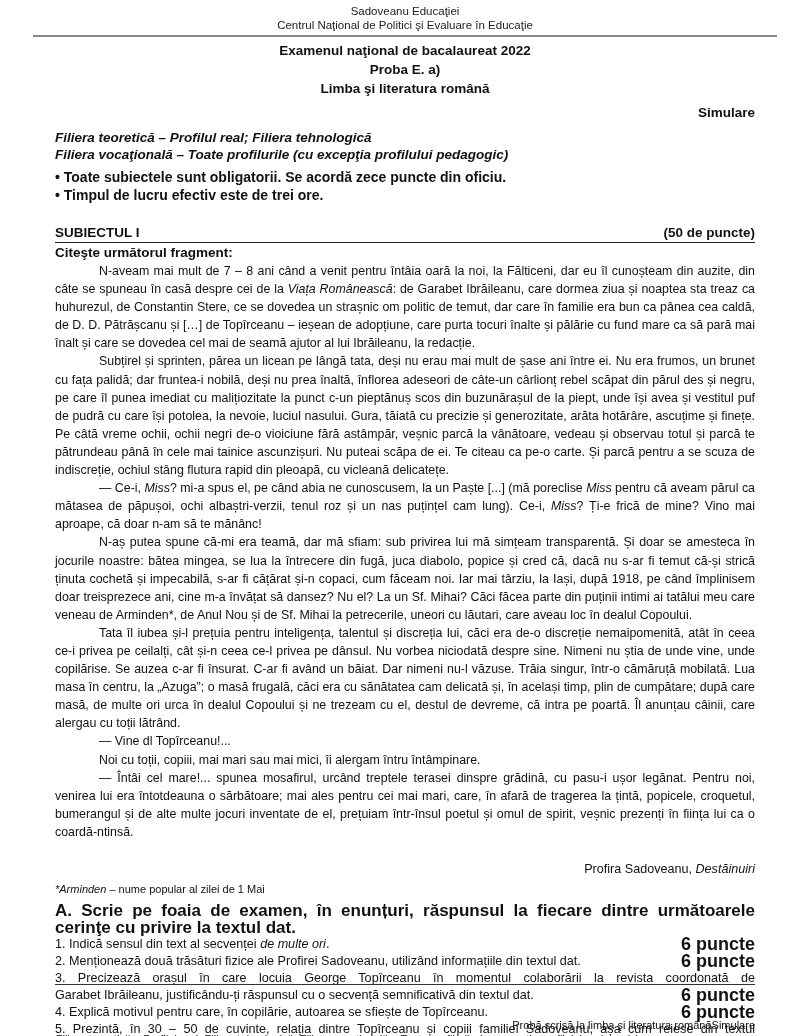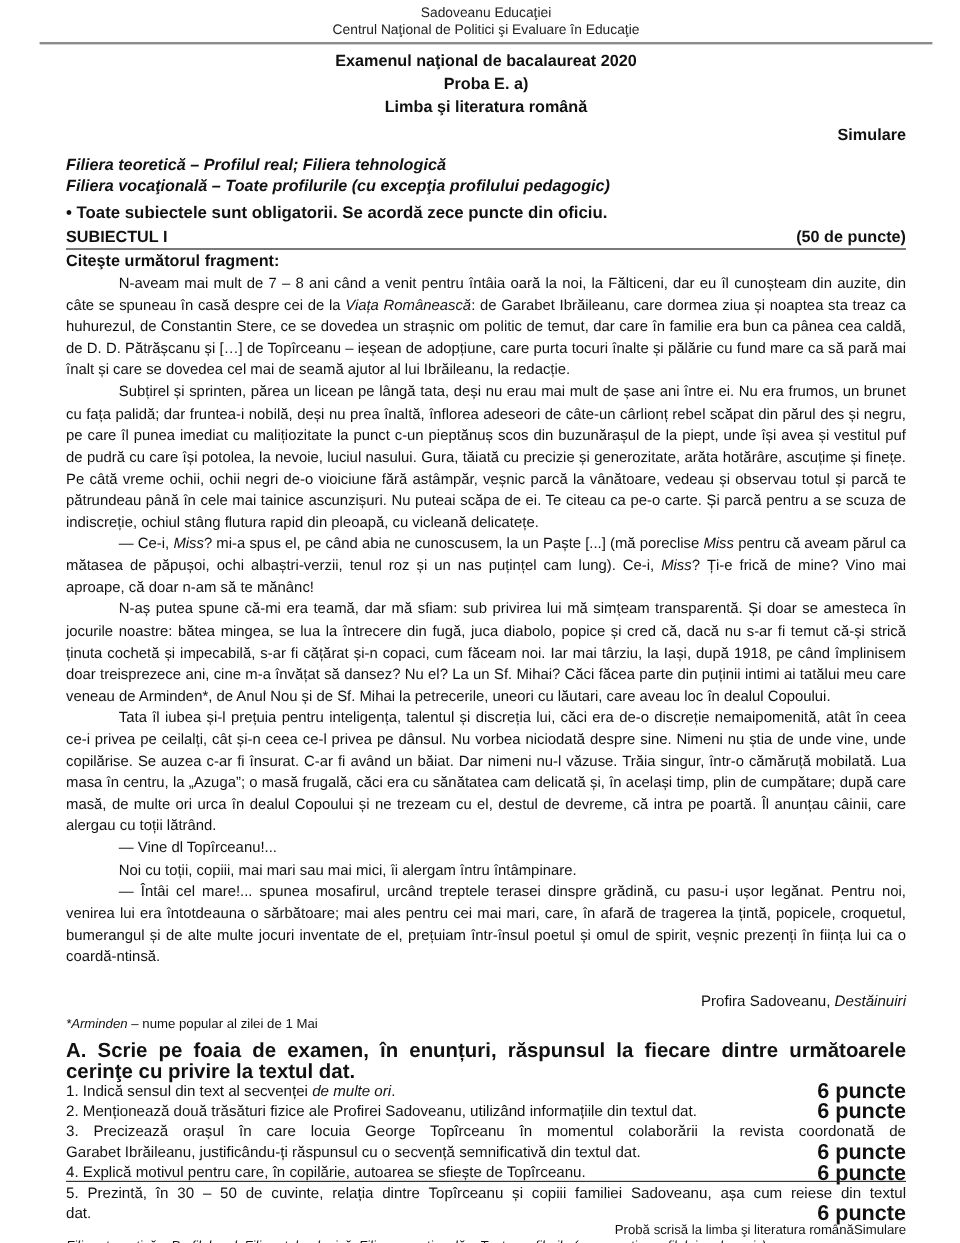--- a/index.html
+++ b/index.html
@@ -8,21 +8,21 @@
     font-family: "Liberation Sans", sans-serif; color: #111;
   }
   .page { position: absolute; left: 55px; top: 0; width: 700px; }
   .hdr-small { text-align: center; font-size: 11.5px; line-height: 14px; color: #222; }
   .hdr-top { padding-top: 4px; }
   .rule-gray { border-top: 2px solid #8a8a8a; margin: 3px -22px 0 -22px; }
   .exam-title { text-align: center; font-weight: bold; font-size: 13.5px; line-height: 19px; margin-top: 4px; }
   .simulare { text-align: right; font-weight: bold; font-size: 13.5px; margin-top: 6px; line-height: 17px; }
   .filiera { font-weight: bold; font-style: italic; font-size: 13.5px; line-height: 17px; margin-top: 8px; }
   .bullets { font-weight: bold; font-size: 14px; line-height: 18px; margin-top: 5px; }
-  .subiect-row { display: flex; justify-content: space-between; font-weight: bold; font-size: 13.5px; margin-top: 3px; border-bottom: 1.5px solid #222; line-height: 17px; padding-bottom: 1px; }
+  .subiect-row { display: flex; justify-content: space-between; font-weight: bold; font-size: 13.5px; margin-top: 20px; border-bottom: 1.5px solid #222; line-height: 17px; padding-bottom: 1px; }
   .subiect-row .pts { font-weight: bold; }
   .citeste { font-weight: bold; font-size: 13.5px; line-height: 18px; margin-top: 1px; }
   .text { font-size: 12.4px; line-height: 18.1px; text-align: justify; }
   .text p { margin: 0; text-indent: 44px; }
   .author { text-align: right; font-size: 12.6px; line-height: 18px; margin-top: 19px; }
   .footnote { font-size: 11px; line-height: 14px; margin-top: 4px; }
   .req-head { font-weight: bold; font-size: 17px; line-height: 17px; text-align: justify; margin-top: 6px; }
   .req { font-size: 12.6px; line-height: 17px; text-align: justify; }
   .req .line { display: flex; justify-content: space-between; }
   .req .pts { font-weight: bold; font-size: 18px; white-space: nowrap; margin-left: 10px; }
@@ -33,32 +33,33 @@
   i { font-style: italic; }
 </style>
 </head>
 <body>
 
 <div class="page">
   <div class="hdr-small hdr-top">Sadoveanu Educaţiei</div>
   <div class="hdr-small">Centrul Naţional de Politici şi Evaluare în Educaţie</div>
   <div class="rule-gray"></div>
 
-  <div class="exam-title">Examenul naţional de bacalaureat 2020</div>
+  <div class="exam-title">Examenul naţional de bacalaureat 2022</div>
   <div class="exam-title" style="margin-top:0">Proba E. a)</div>
   <div class="exam-title" style="margin-top:0">Limba şi literatura română</div>
   <div class="simulare">Simulare</div>
 
   <div class="filiera">
     <div>Filiera teoretică – Profilul real; Filiera tehnologică</div>
     <div>Filiera vocaţională – Toate profilurile (cu excepţia profilului pedagogic)</div>
   </div>
 
   <div class="bullets">
     <div>• Toate subiectele sunt obligatorii. Se acordă zece puncte din oficiu.</div>
+    <div>• Timpul de lucru efectiv este de trei ore.</div>
   </div>
 
   <div class="subiect-row">
     <span>SUBIECTUL I</span>
     <span class="pts">(50 de puncte)</span>
   </div>
   <div class="citeste">Citeşte următorul fragment:</div>
 
   <div class="text">
     <p><span>N-aveam mai mult de 7 – 8 ani când a venit pentru întâia oară la noi, la Fălticeni, dar eu îl cunoșteam din auzite, din câte se spuneau în casă despre cei de la </span><i>Viața Românească</i><span>: de Garabet Ibrăileanu, care dormea ziua și noaptea sta treaz ca huhurezul, de Constantin Stere, ce se dovedea un strașnic om politic de temut, dar care în familie era bun ca pânea cea caldă, de D. D. Pătrășcanu și […] de Topîrceanu – ieșean de adopțiune, care purta tocuri înalte și pălărie cu fund mare ca să pară mai înalt și care se dovedea cel mai de seamă ajutor al lui Ibrăileanu, la redacție.</span></p>

